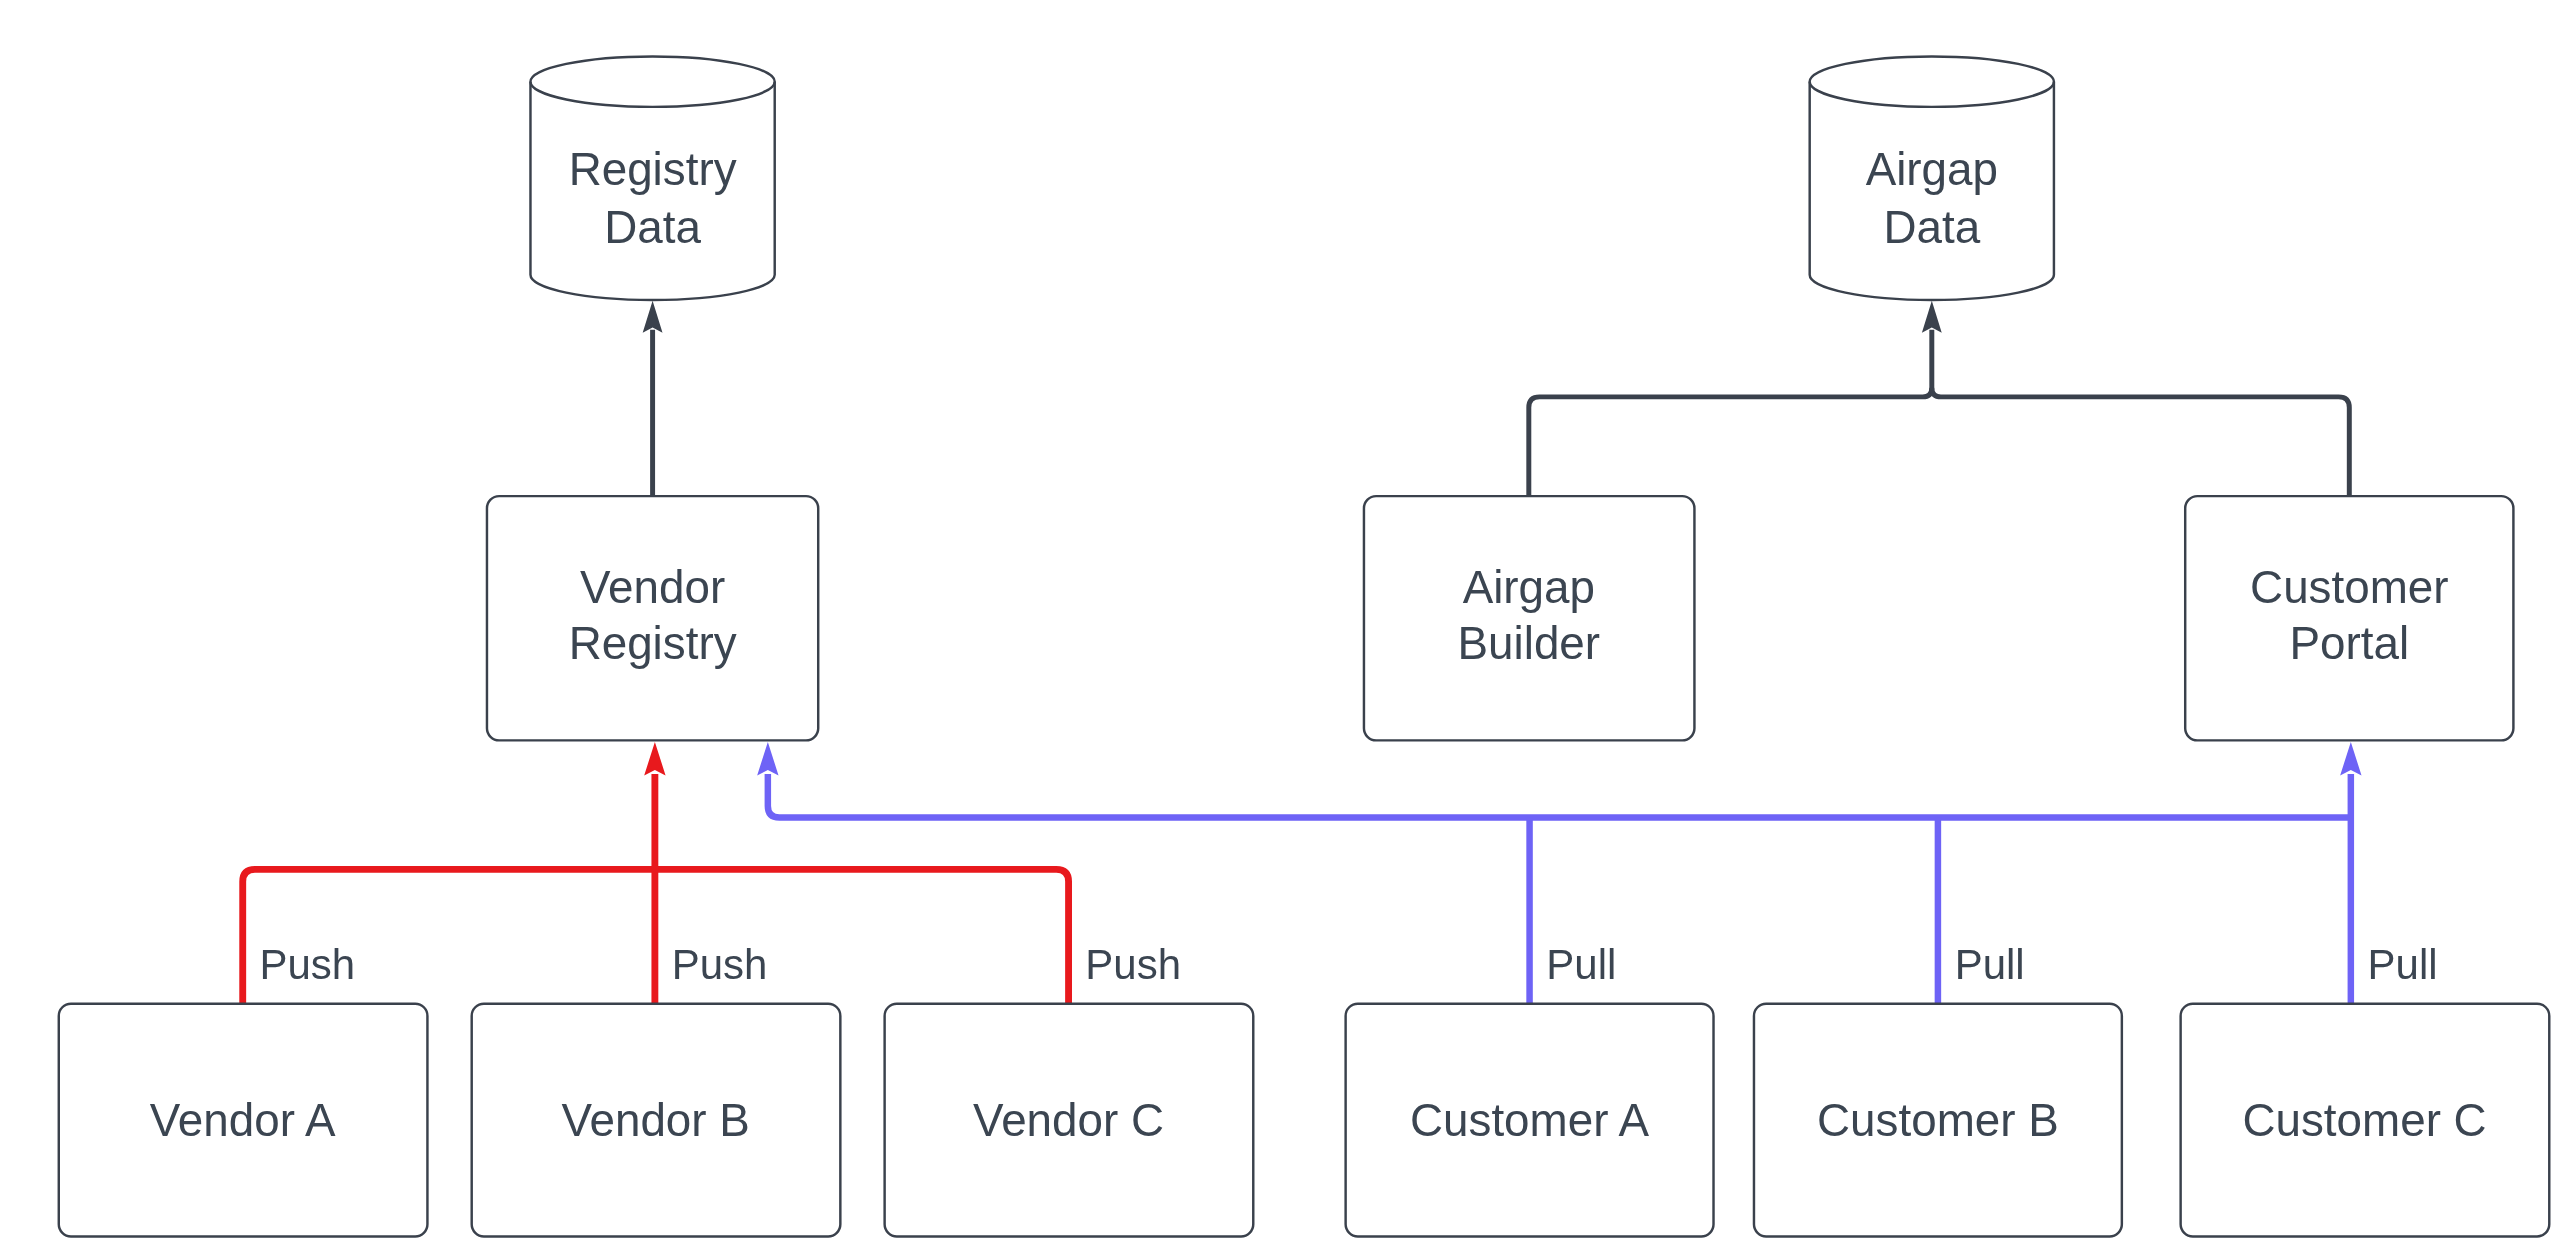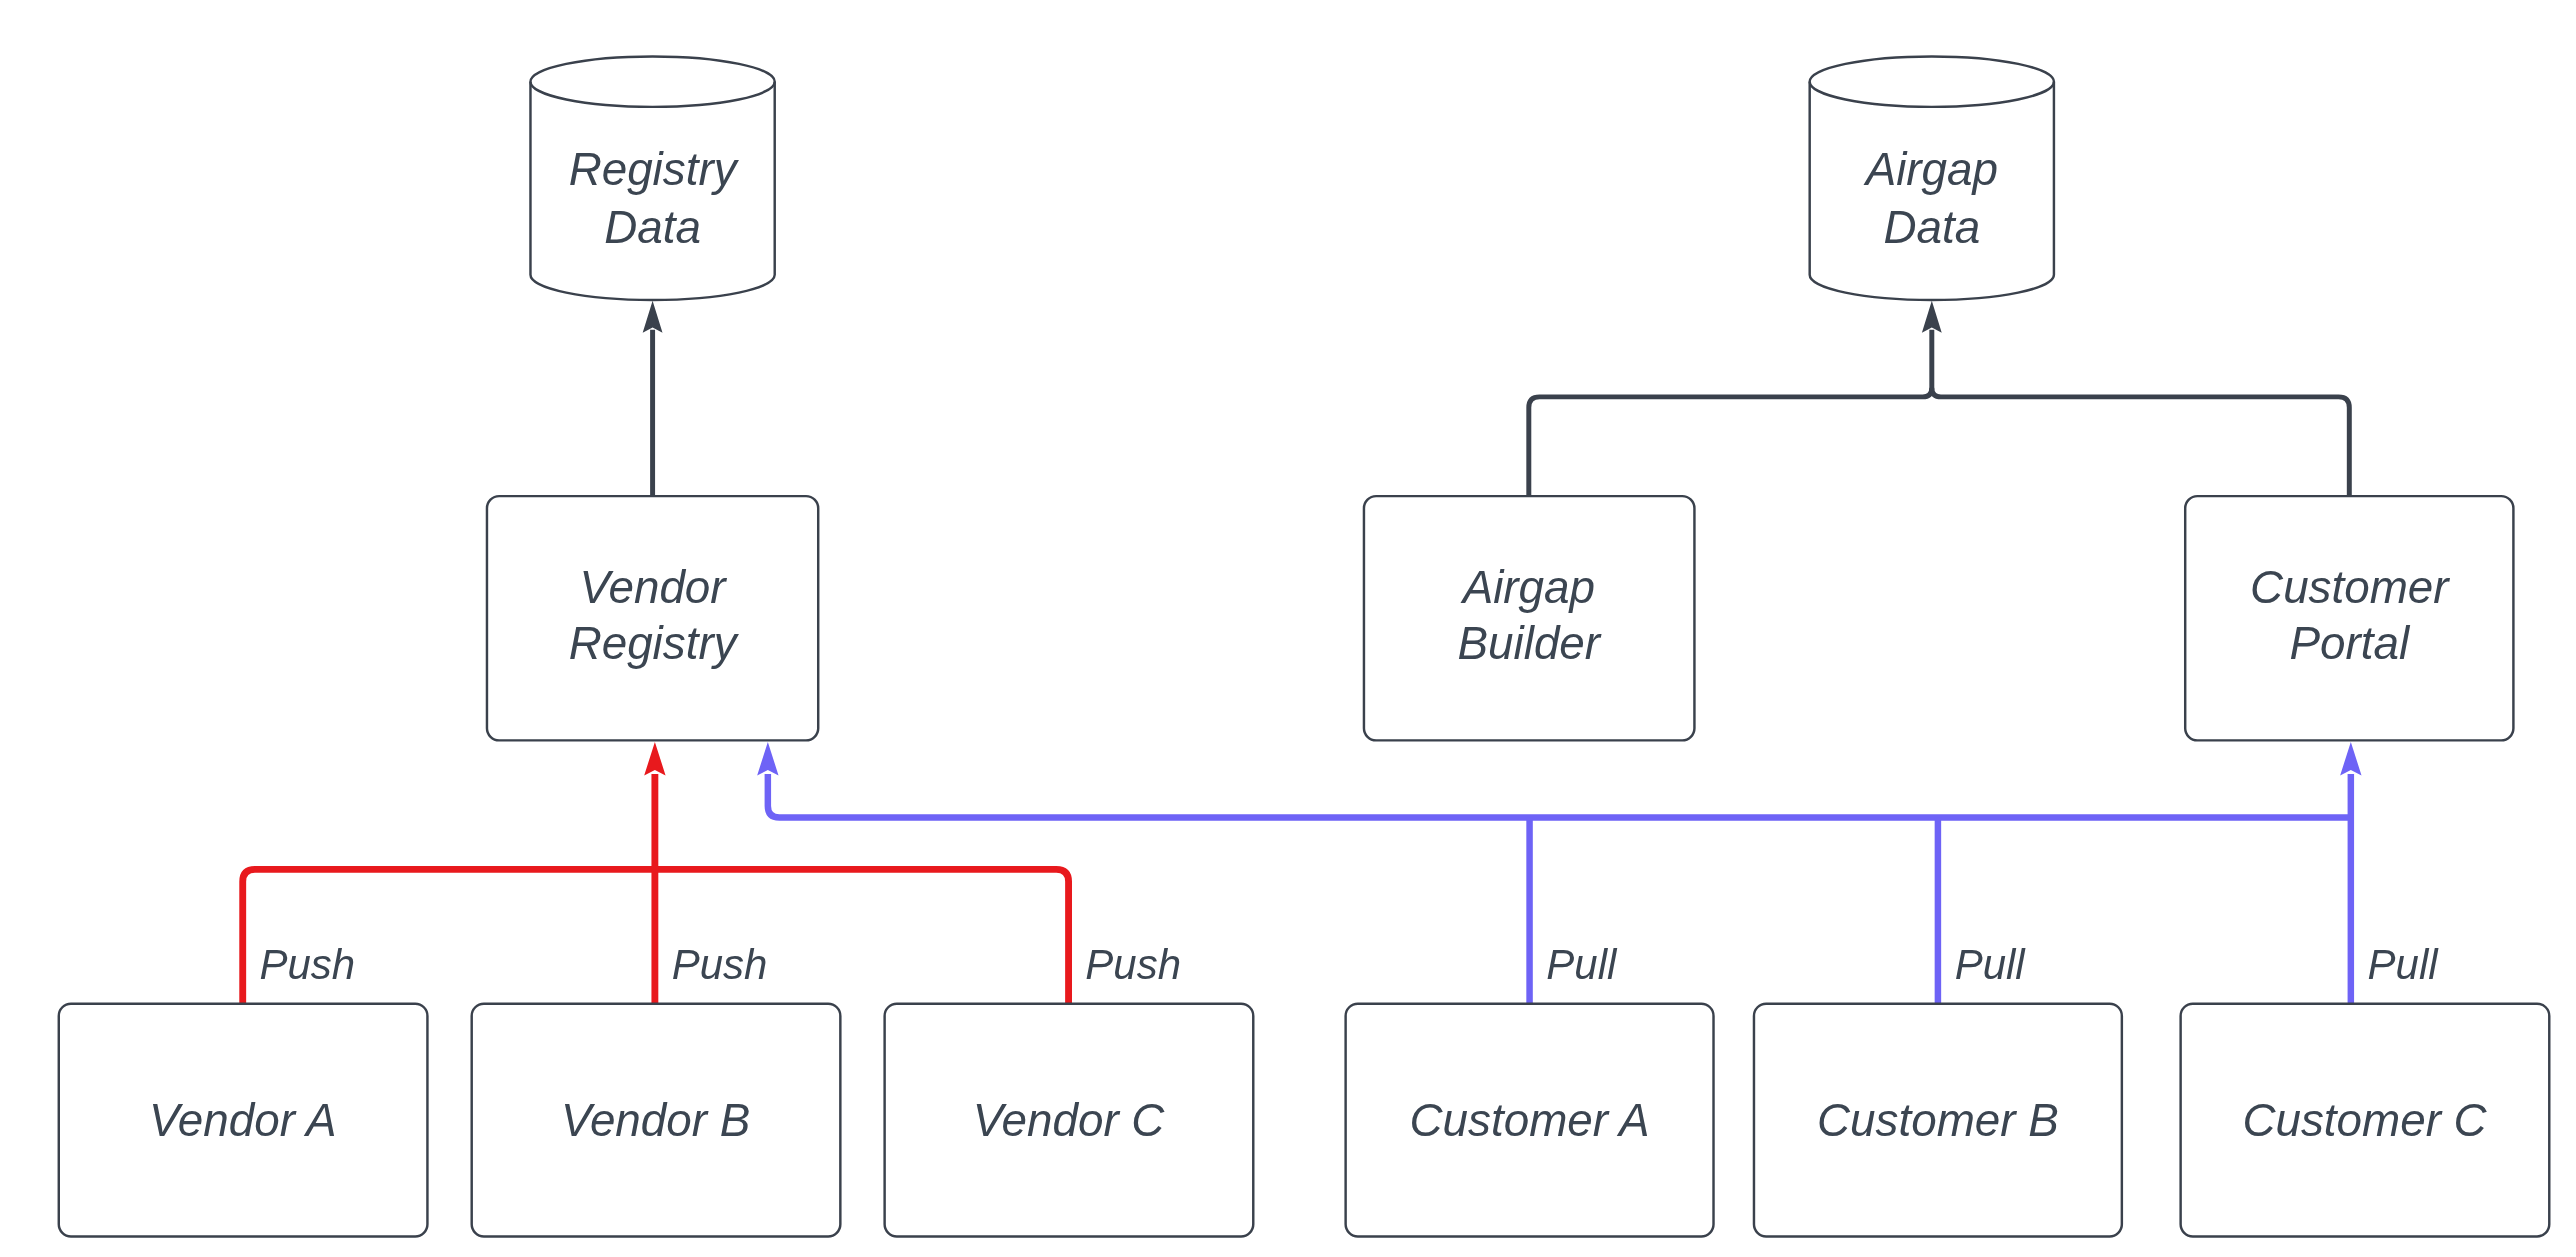--- a/index.html
+++ b/index.html
@@ -1,17 +1,17 @@
 <!DOCTYPE html>
 <html style="--background: #ffffff; --stroke-dark: #3a414c; --text: #3b4551; --push-red: #e8191d; --pull-blue: #6e63f6;font-size:12.2px"><head>
 <meta charset="utf-8">
 <style>
   html, body { margin: 0; padding: 0; }
   body { background: var(--background, #ffffff); }
-  .stage { width: 100%; font-style: italic; }
+  .stage { width: 100%; }
   svg { display: block; width: 100%; height: auto; background: var(--background, #ffffff); }
 
   .box {
     fill: #ffffff;
     stroke: var(--stroke-dark, #3a414c);
     stroke-width: 3.2;
   }
   .cyl {
     fill: #ffffff;
     stroke: var(--stroke-dark, #3a414c);

